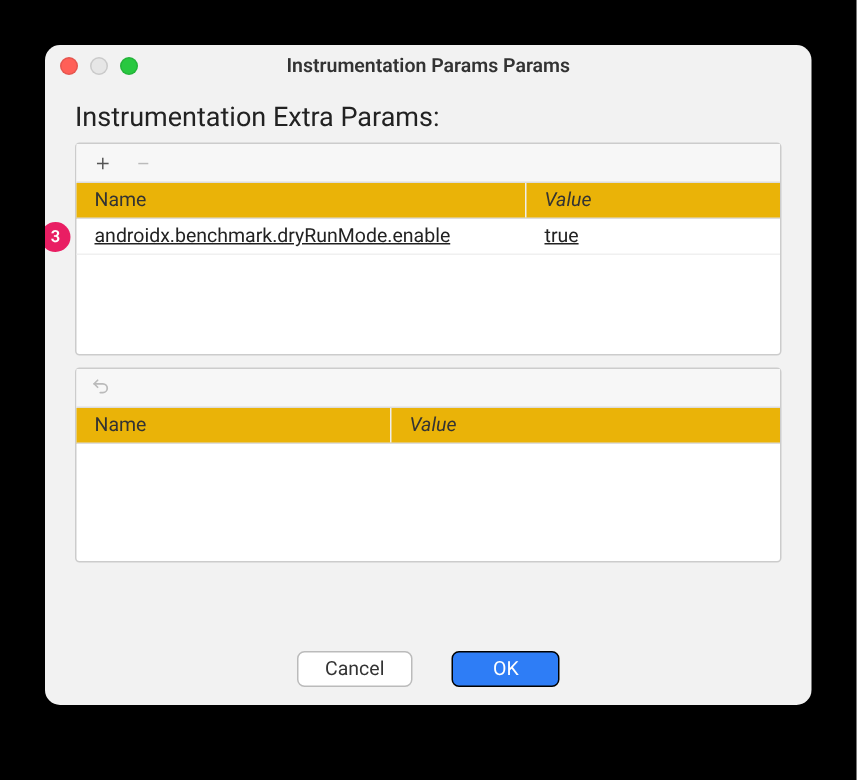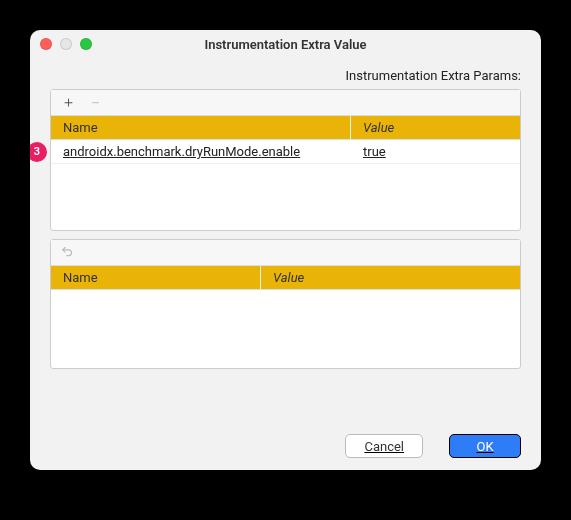--- a/index.html
+++ b/index.html
@@ -51,24 +51,23 @@
       font-weight: 600;
       color: #333;
     }
     .content {
       padding: 10px 20px 12px 20px;
       flex: 1;
       display: flex;
       flex-direction: column;
     }
     .section-label {
-      font-size: 13px;
+      font-size: 18px;
       color: #222;
       margin-bottom: 6px;
-      text-align: right;
     }
     .table-container {
       border: 1px solid #ccc;
       border-radius: 3px;
       background: #fff;
       margin-bottom: 8px;
     }
     .table-toolbar {
       height: 26px;
       background: #f7f7f7;
@@ -141,24 +140,23 @@
       border: 1px solid #ccc;
       border-radius: 3px;
       background: #fff;
       margin-bottom: 12px;
     }
     .lower-table .table-body {
       min-height: 78px;
     }
     .button-row {
       display: flex;
-      justify-content: flex-end;
+      justify-content: center;
       gap: 26px;
       margin-top: auto;
-      text-decoration: underline;
     }
     .btn {
       height: 24px;
       padding: 0 18px;
       border-radius: 5px;
       font-size: 13px;
       cursor: pointer;
       border: 1px solid #bbb;
       background: #fff;
       color: #333;
@@ -181,21 +179,21 @@
 </head>
 <body>
 
 <div class="window">
   <div class="titlebar">
     <div class="traffic-lights">
       <div class="traffic-light tl-close"></div>
       <div class="traffic-light tl-min"></div>
       <div class="traffic-light tl-max"></div>
     </div>
-    <div class="title">Instrumentation Extra Value</div>
+    <div class="title">Instrumentation Params Params</div>
   </div>
 
   <div class="content">
     <div class="section-label">Instrumentation Extra Params:</div>
 
     <div class="table-wrap">
       <div class="table-container">
         <div class="table-toolbar">
           <span class="toolbar-icon">＋</span>
           <span class="toolbar-icon disabled">－</span>

